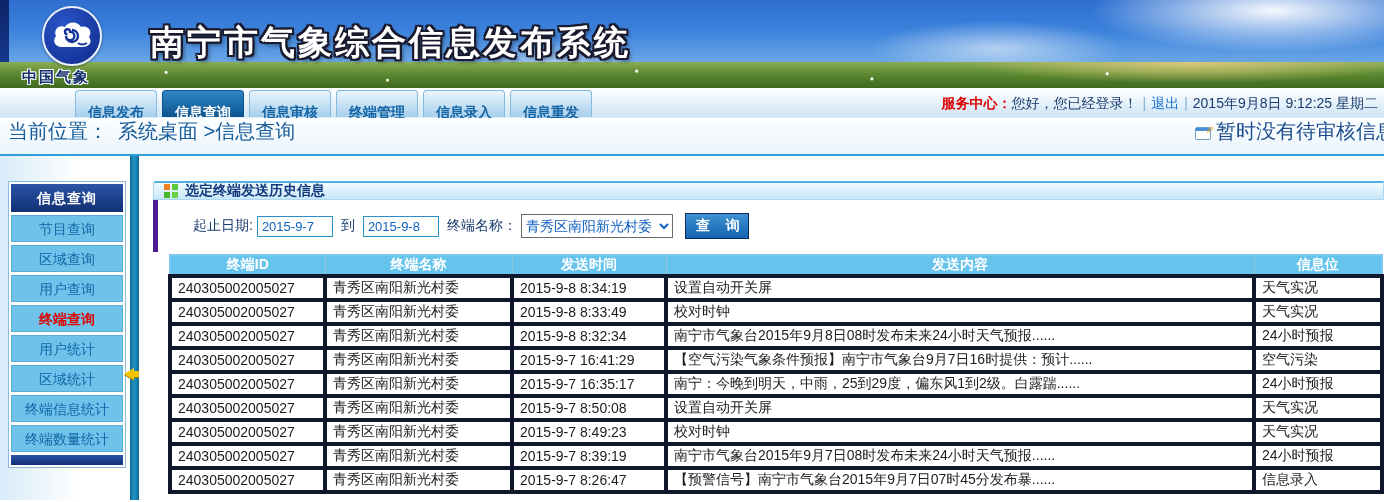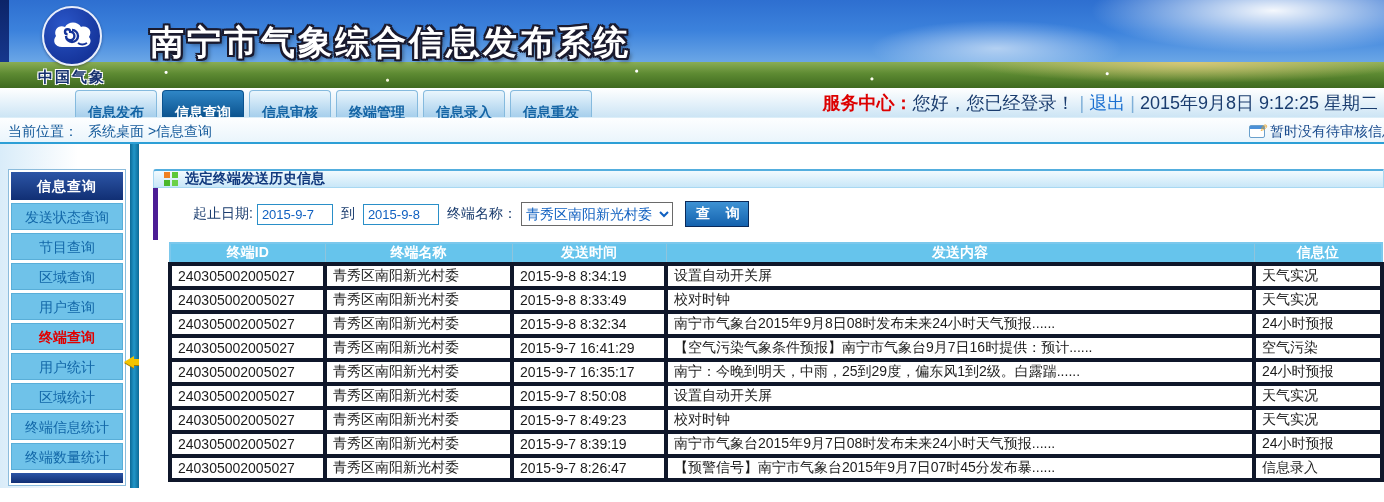--- a/index.html
+++ b/index.html
@@ -24,21 +24,21 @@
     position:absolute; left:0; right:0; bottom:0; height:26px;
     background:
       radial-gradient(circle 2px at 12% 40%, #fff 0 1px, transparent 2px),
       radial-gradient(circle 2px at 28% 70%, #f5f5dc 0 1px, transparent 2px),
       radial-gradient(circle 2px at 46% 35%, #fff 0 1px, transparent 2px),
       radial-gradient(circle 2px at 63% 65%, #fdfdf0 0 1px, transparent 2px),
       radial-gradient(circle 2px at 80% 45%, #fff 0 1px, transparent 2px),
       radial-gradient(ellipse 320px 30px at 86% 0%, #d8c878, rgba(216,200,120,0) 70%),
       linear-gradient(180deg, #8aad55 0%, #5d8a32 45%, #3e691f 100%);
   }
-  .logo-wrap { position:absolute; left:22px; top:6px; width:100px; text-align:center; }
+  .logo-wrap { position:absolute; left:22px; top:6px; width:100px; }
   .logo-circle {
     width:60px; height:60px; margin:0 auto; border-radius:50%;
     background: radial-gradient(circle at 35% 30%, #2a56c8, #15349a 75%);
     border:2px solid #e9eefb;
     display:flex; align-items:center; justify-content:center;
     box-shadow: 0 1px 3px rgba(0,0,40,.4);
   }
   .logo-text {
     margin-top:2px; font-size:15px; font-weight:bold; color:#15306e;
     text-shadow: 1px 1px 0 #fff, -1px -1px 0 #fff, 1px -1px 0 #fff, -1px 1px 0 #fff;
@@ -66,32 +66,32 @@
     background: linear-gradient(180deg, #eaf6fd, #a6cfec);
     border:1px solid #85bade; border-bottom:none;
     border-radius:4px 4px 0 0; cursor:pointer; white-space:nowrap;
   }
   .tab.active {
     background: linear-gradient(180deg, #2f86c6, #0b538f);
     color:#fff; border-color:#0b538f;
   }
   .nav-right {
     position:absolute; right:6px; top:0; height:30px; line-height:30px;
-    font-size:18px; color:#1a3c6e; white-space:nowrap;
+    font-size:14px; color:#1a3c6e; white-space:nowrap;
   }
   .nav-right .svc { color:#dd0000; font-weight:bold; }
   .nav-right .sep { color:#7fb0d8; margin:0 5px; }
   .nav-right .logout { color:#1a6fd0; cursor:pointer; text-decoration:none; }
 
   
   .crumb-row {
-    position:relative; height:26px; line-height:26px;
+    position:relative; height:38px; line-height:26px;
     background: linear-gradient(180deg, #fdfeff, #eaf5fc);
     border-bottom:2px solid #2d9fd6;
-    font-size:14px; color:#155a9a; overflow:hidden;
+    font-size:20px; color:#155a9a; overflow:hidden;
   }
   .crumb-left { position:absolute; left:8px; white-space:nowrap; }
   .crumb-left .lbl { margin-right:10px; }
   .crumb-left a { color:#155a9a; text-decoration:none; cursor:pointer; }
   .crumb-right { position:absolute; right:-12px; white-space:nowrap; color:#1a4c8e; }
   .note-icon { display:inline-block; position:relative; width:16px; height:13px;
     background:#fff; border:1px solid #6aa0cc; border-radius:2px; vertical-align:-2px; margin-right:5px; }
   .note-icon::before { content:''; position:absolute; left:0; top:0; right:0; height:3px; background:#4a90d8; }
   .note-icon::after { content:'\270E'; position:absolute; right:-3px; bottom:-4px; font-size:10px; color:#e8a020; transform:rotate(90deg); }
 
@@ -218,21 +218,20 @@
   <div class="crumb-right">
     <span class="note-icon"></span><span>暂时没有待审核信息</span>
   </div>
 </div>
 
 <div class="body-row">
   <div class="sidebar-col">
     <div class="menu">
       <div class="menu-header">信息查询</div>
       <div id="menu-items">
-          <div class="menu-item">发送状态查询</div>
           <div class="menu-item">节目查询</div>
           <div class="menu-item">区域查询</div>
           <div class="menu-item">用户查询</div>
           <div class="menu-item active">终端查询</div>
           <div class="menu-item">用户统计</div>
           <div class="menu-item">区域统计</div>
           <div class="menu-item">终端信息统计</div>
           <div class="menu-item">终端数量统计</div>
         </div>
       <div class="menu-footer"></div>

